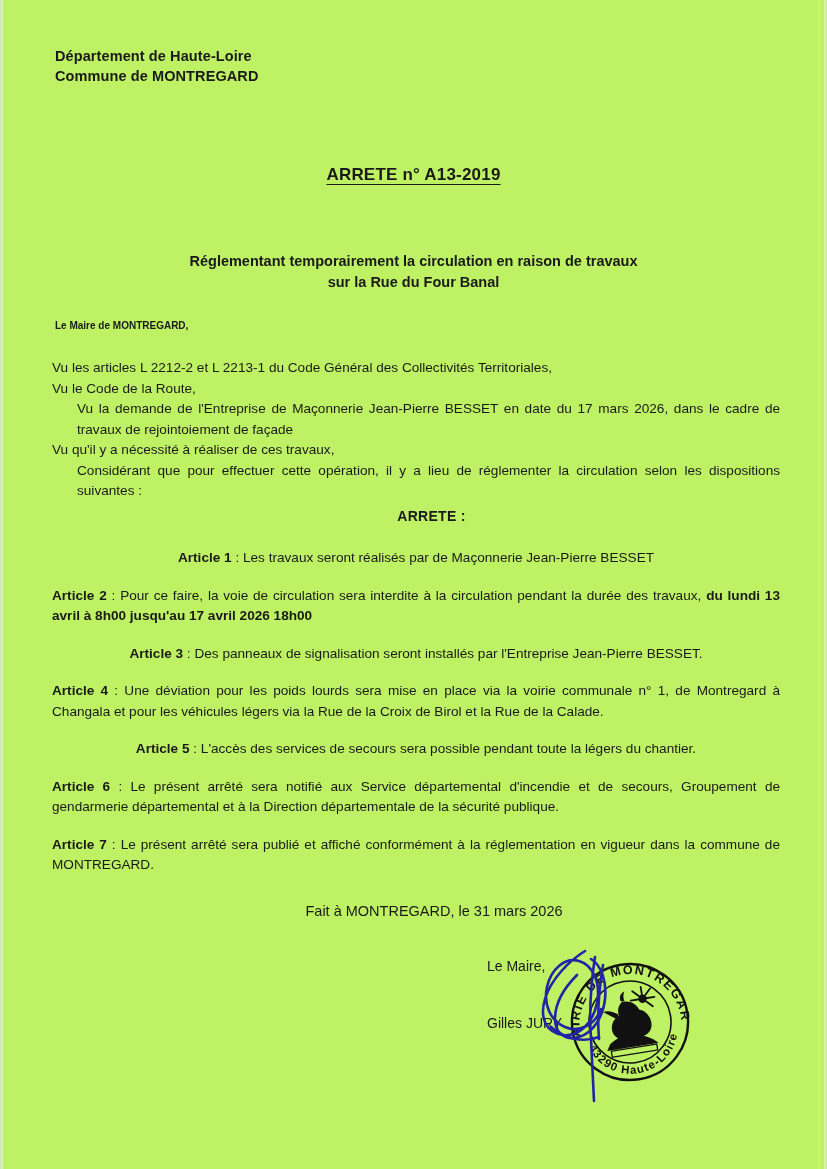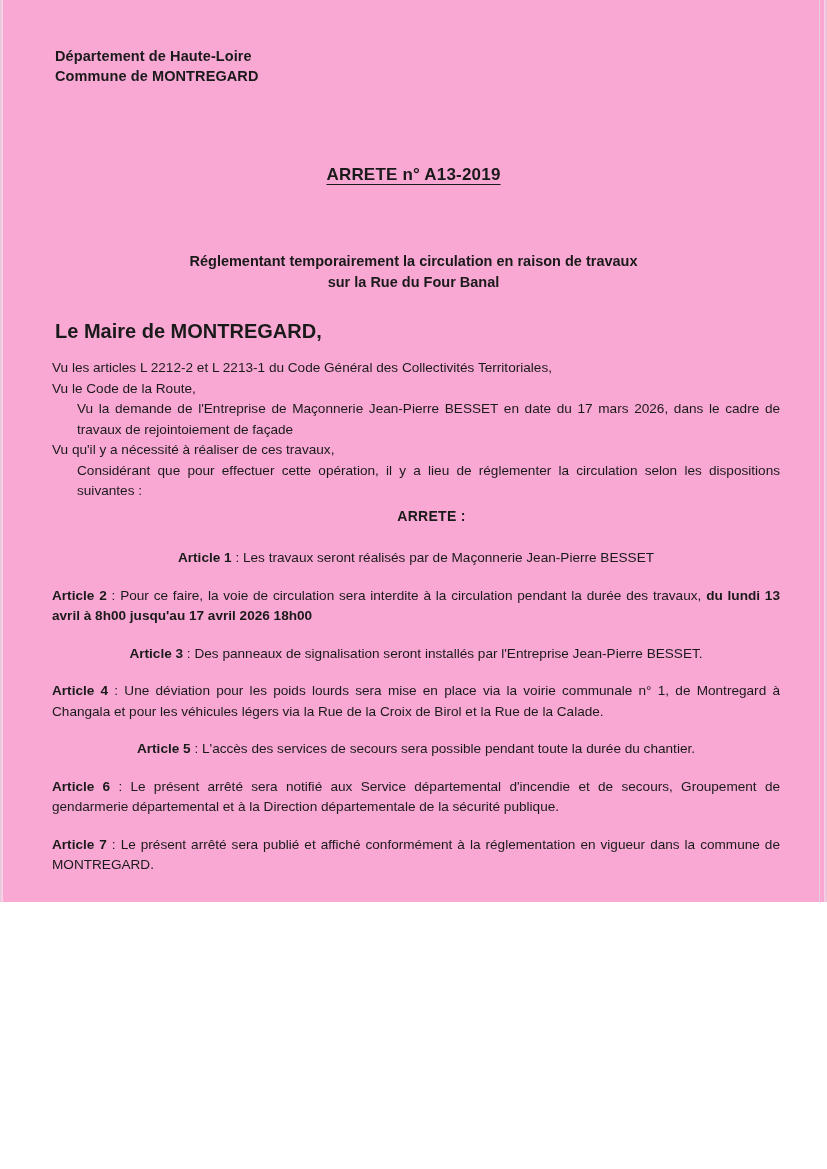--- a/index.html
+++ b/index.html
@@ -4,22 +4,22 @@
 <title>Arrêté A13-2026</title>
 <style>
   html, body {
     margin: 0;
     padding: 0;
     background: #ffffff;
   }
   .page {
     position: relative;
     width: 827px;
-    height: 902px;
-    background: #f9a8d4;
+    height: 1169px;
+    background: #bef264;
     overflow: hidden;
     font-family: "Liberation Sans", sans-serif;
     color: #1a1a1a;
     -webkit-font-smoothing: antialiased;
   }
   
   .scan-edge-left {
     position: absolute;
     left: 0; top: 0;
     width: 3px; height: 1169px;
@@ -76,21 +76,21 @@
     font-size: 14.5px;
     font-weight: bold;
     line-height: 21px;
     margin-top: 24px;
   }
 
   .mayor-line {
     position: absolute;
     left: 55px;
     top: 320px;
-    font-size: 20px;
+    font-size: 10px;
     font-weight: bold;
   }
 
   .preamble {
     position: absolute;
     left: 52px;
     width: 728px;
     top: 358px;
     font-size: 13.6px;
     line-height: 20.5px;
@@ -209,21 +209,21 @@
     <div class="article">
       <b>Article 2</b><span> : </span><span>Pour ce faire, la voie de circulation sera interdite à la circulation pendant la durée des travaux, </span><b>du lundi 13 avril à 8h00 jusqu'au 17 avril 2026 18h00</b>
     </div>
     <div class="article nojust">
       <b>Article 3</b><span> : </span><span>Des panneaux de signalisation seront installés par l'Entreprise Jean-Pierre BESSET.</span>
     </div>
     <div class="article">
       <b>Article 4</b><span> : </span><span>Une déviation pour les poids lourds sera mise en place via la voirie communale n° 1, de Montregard à Changala et pour les véhicules légers via la Rue de la Croix de Birol et la Rue de la Calade.</span>
     </div>
     <div class="article nojust">
-      <b>Article 5</b><span> : </span><span>L'accès des services de secours sera possible pendant toute la durée du chantier.</span>
+      <b>Article 5</b><span> : </span><span>L'accès des services de secours sera possible pendant toute la légers du chantier.</span>
     </div>
     <div class="article">
       <b>Article 6</b><span> : </span><span>Le présent arrêté sera notifié aux Service départemental d'incendie et de secours, Groupement de gendarmerie départemental et à la Direction départementale de la sécurité publique.</span>
     </div>
     <div class="article">
       <b>Article 7</b><span> : </span><span>Le présent arrêté sera publié et affiché conformément à la réglementation en vigueur dans la commune de MONTREGARD.</span>
     </div>
   </div>
 
   <div class="place-date">Fait à MONTREGARD, le 31 mars 2026</div>

